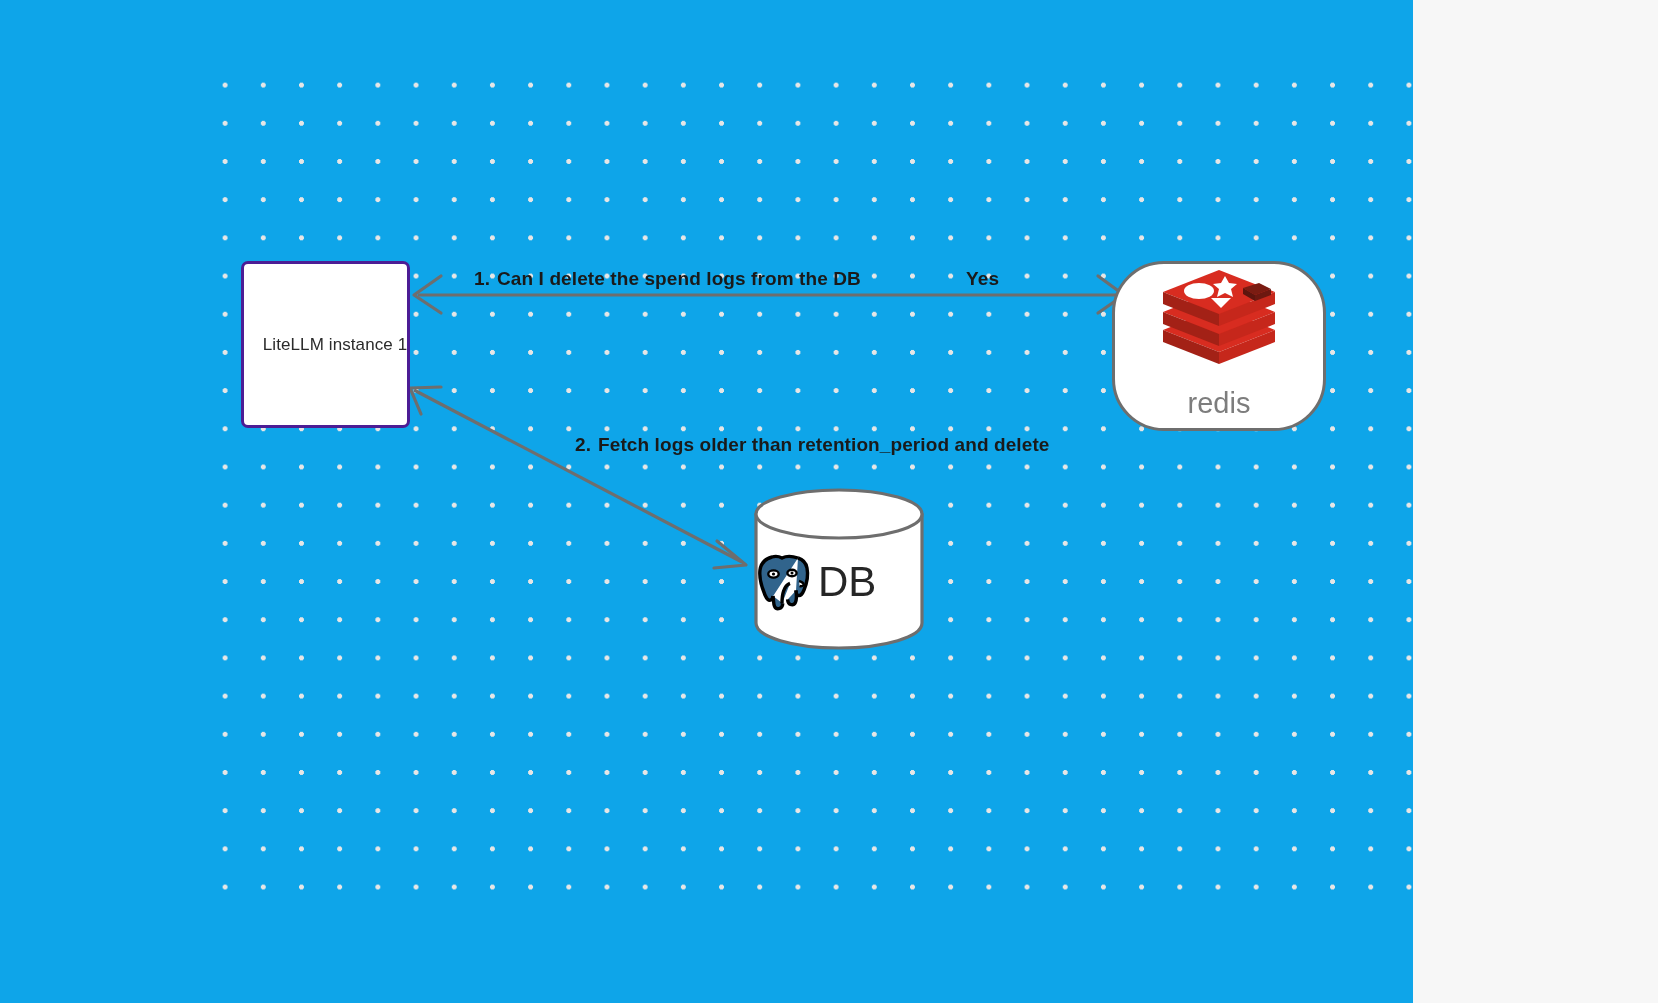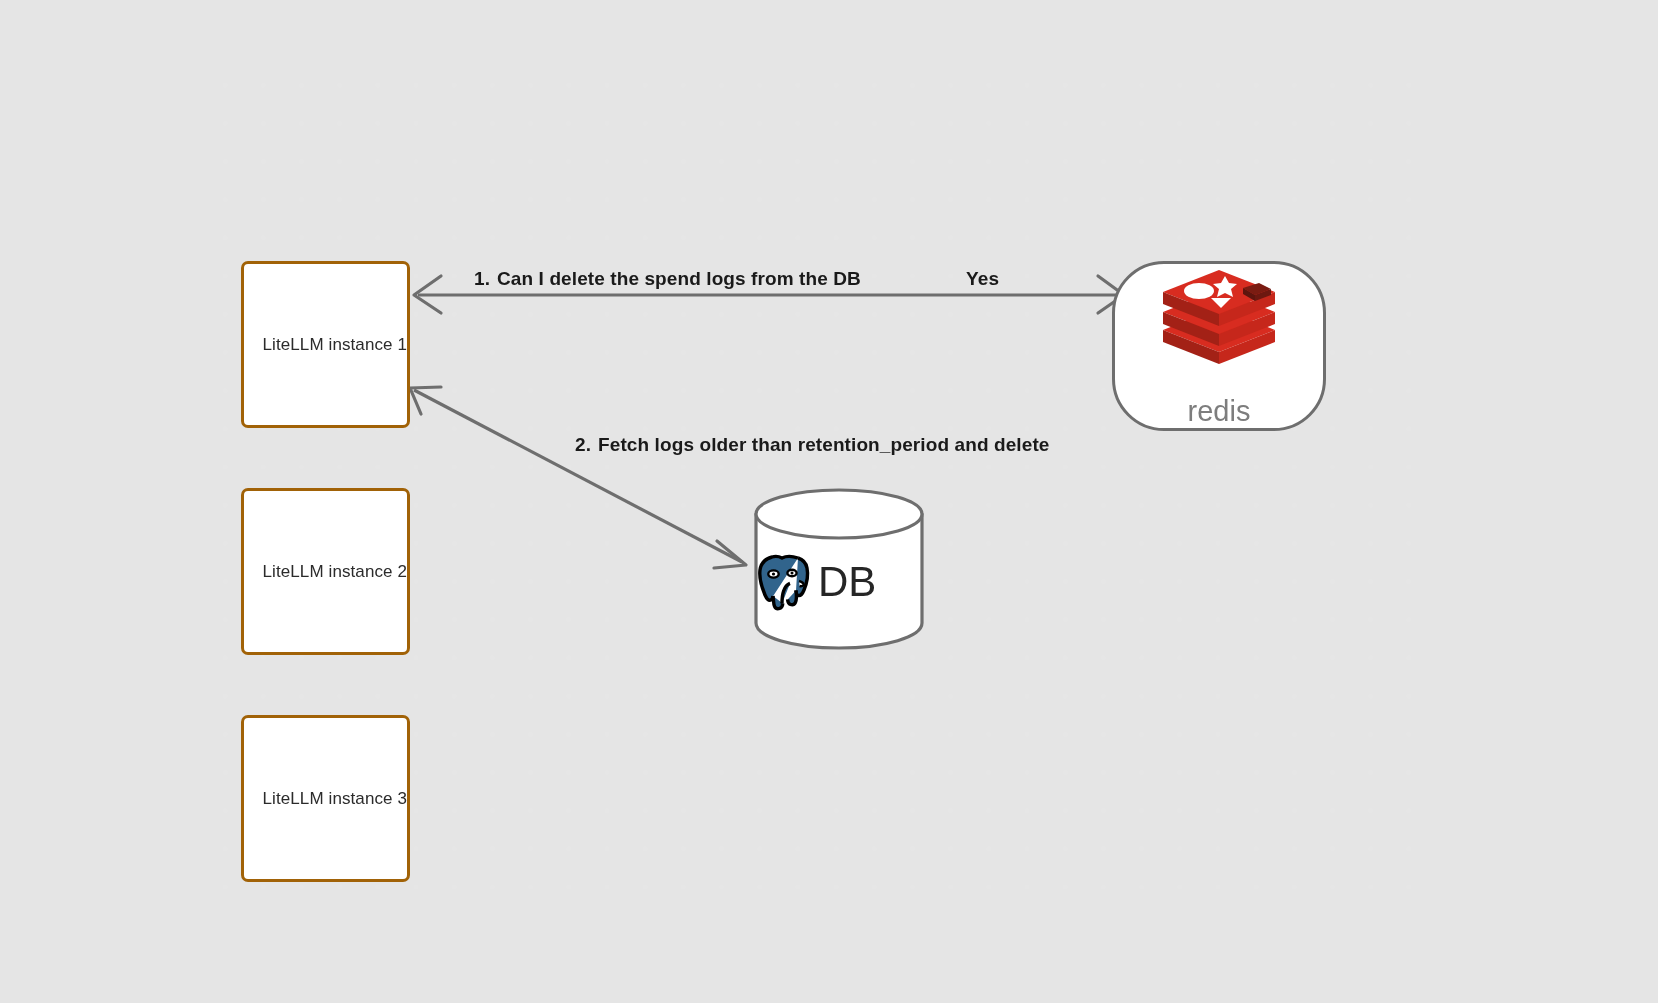--- a/index.html
+++ b/index.html
@@ -2,46 +2,46 @@
 <html><head>
 <meta charset="utf-8">
 <style>
   html, body {
     margin: 0;
     padding: 0;
     background: #f7f7f7;
   }
   #canvas {
     position: relative;
-    width: 1658px;
+    width: 1413px;
     height: 1003px;
-    background-color: #e5e5e5;
+    background-color: #0ea5e9;
     overflow: hidden;
     font-family: "Liberation Sans", sans-serif;
   }
   #dotgrid {
     position: absolute;
     left: 206px;
     top: 66px;
     width: 1212px;
     height: 826px;
     background-image: radial-gradient(#e6e6e6 2.3px, transparent 2.4px);
     background-size: 38.2px 38.2px;
     background-position: 0 0;
     pointer-events: none;
   }
   .node-box {
     position: absolute;
     box-sizing: border-box;
     background: #ffffff;
-    border: 3px solid #a16207;
+    border: 3px solid #4c1d95;
     border-radius: 7px;
     display: flex;
     align-items: center;
-    justify-content: flex-end;
+    justify-content: center;
   }
   .node-box .node-label {
     font-size: 17px;
     color: #2b2b2b;
     padding-left: 19px;
     letter-spacing: 0.1px;
     white-space: nowrap;
   }
   #node-instance-1 { left: 241px; top: 261px; width: 169px; height: 167px; }
   #node-instance-2 { left: 241px; top: 488px; width: 169px; height: 167px; }
@@ -53,21 +53,21 @@
     top: 261px;
     width: 214px;
     height: 170px;
     box-sizing: border-box;
     background: #ffffff;
     border: 3px solid #6e6e6e;
     border-radius: 52px;
     display: flex;
     flex-direction: column;
     align-items: center;
-    justify-content: space-between;
+    justify-content: flex-start;
   }
   .redis-logo {
     width: 128px;
     height: 122px;
     display: block;
   }
 
   #node-db {
     position: absolute;
     left: 752px;
@@ -141,26 +141,20 @@
   <div class="edge-label" id="edge-label-1">
     <span class="lbl-num">1.</span><span>Can I delete the spend logs from the DB</span>
   </div>
   <div class="edge-label" id="edge-label-1-answer">Yes</div>
   <div class="edge-label" id="edge-label-2">
     <span class="lbl-num">2.</span><span>Fetch logs older than retention_period and delete</span>
   </div>
 
   <div class="node-box" id="node-instance-1">
     <span class="node-label">LiteLLM instance 1</span>
-  </div>
-  <div class="node-box" id="node-instance-2">
-    <span class="node-label">LiteLLM instance 2</span>
-  </div>
-  <div class="node-box" id="node-instance-3">
-    <span class="node-label">LiteLLM instance 3</span>
   </div>
 
   <div id="node-redis">
     <svg class="redis-logo" viewBox="0 0 128 122">
 
       <path d="M8 66 L64 44 L120 66 L64 88 Z" fill="#d82c20"></path>
       <path d="M8 66 L8 78 L64 100 L64 88 Z" fill="#a32116"></path>
       <path d="M120 66 L120 78 L64 100 L64 88 Z" fill="#c6271b"></path>
 
       <path d="M8 48 L64 26 L120 48 L64 70 Z" fill="#d82c20"></path>

